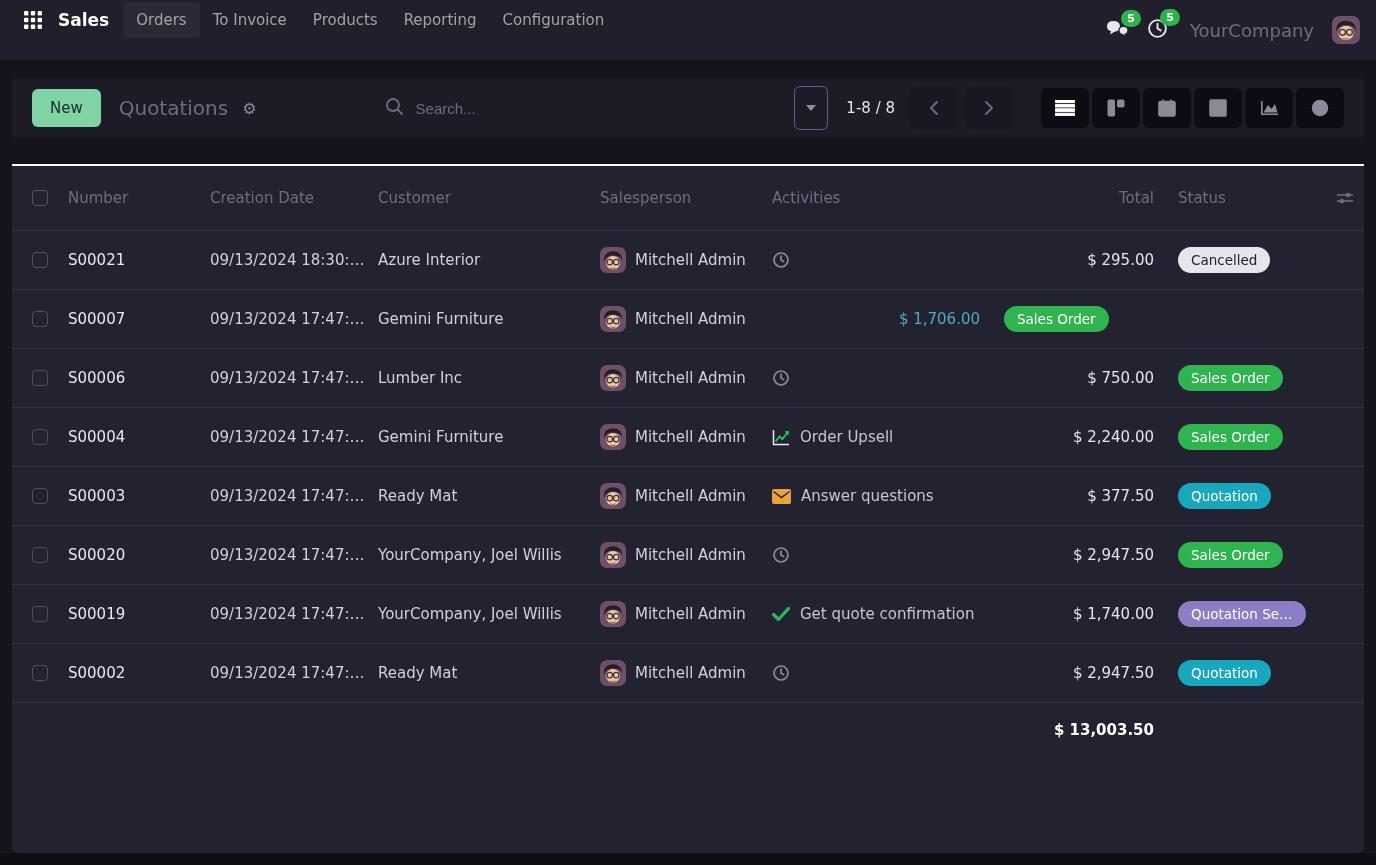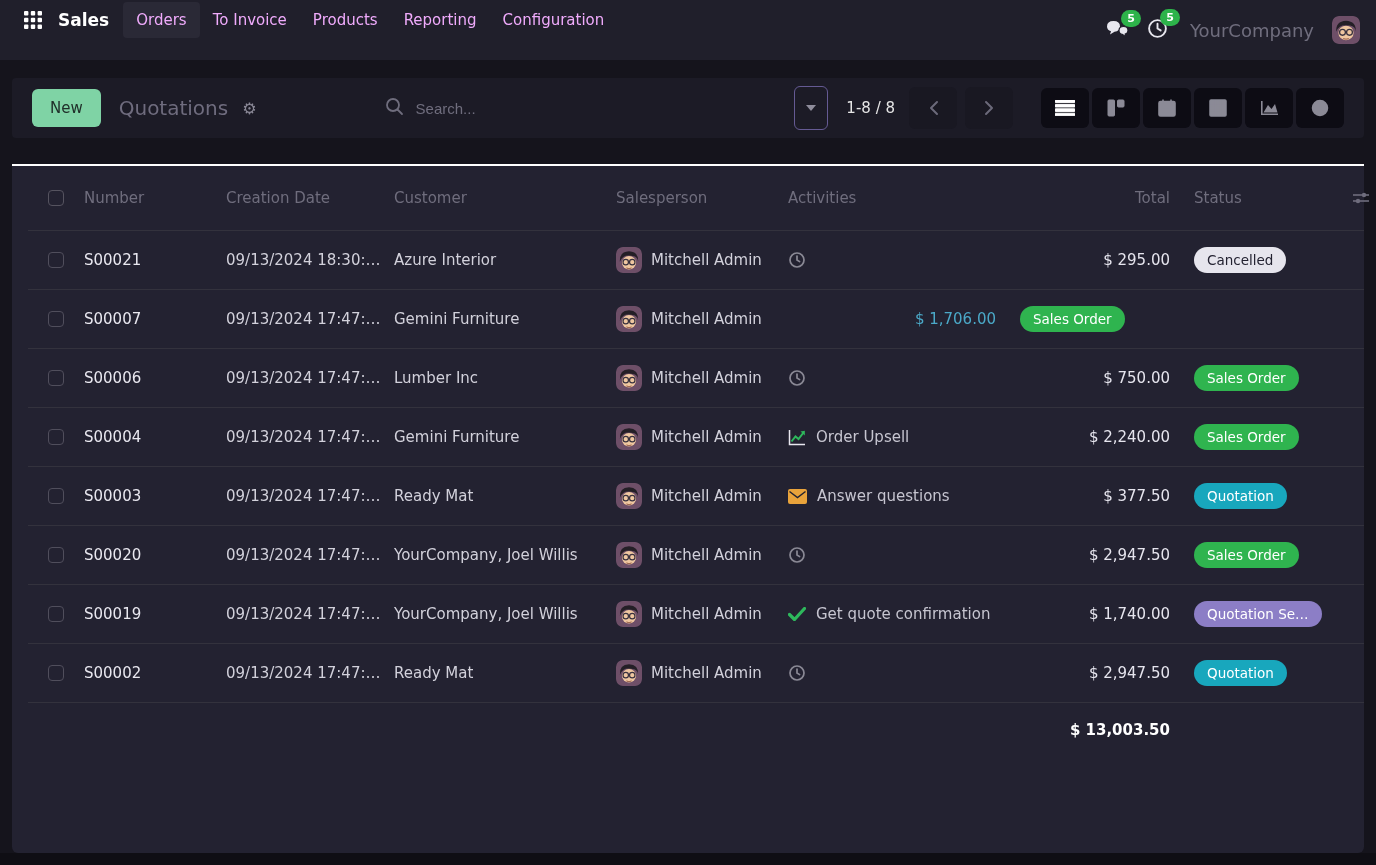--- a/index.html
+++ b/index.html
@@ -8,21 +8,21 @@
     background:#15141c;
     font-family:"DejaVu Sans","Liberation Sans",sans-serif;
     color:#d2d1db;
     display:flex; flex-direction:column;
   }
   
   .navbar { height:60px; background:#201f2b; display:flex; padding:0 16px; flex:none; }
   .nav-left { display:flex; align-items:center; height:40px; align-self:flex-start; }
   .apps-btn { width:34px; height:34px; display:flex; align-items:center; justify-content:center; cursor:pointer; }
   .brand { font-size:17px; font-weight:600; color:#fff; margin:0 14px 0 8px; }
-  .nav-item { font-size:15px; color:#f0abfc; padding:9px 13px; border-radius:4px; cursor:pointer; }
+  .nav-item { font-size:15px; color:#a3a3a3; padding:9px 13px; border-radius:4px; cursor:pointer; }
   .nav-item.active { background:#2a2936; }
   .nav-right { margin-left:auto; display:flex; align-items:center; gap:18px; height:60px; }
   .icon-badge-wrap { position:relative; display:flex; align-items:center; cursor:pointer; }
   .count-badge {
     position:absolute; top:-9px; right:-12px; background:var(--nav_badge,#2db34a); color:#fff;
     font-size:11px; line-height:1; padding:3px 6px; border-radius:10px; font-weight:600;
   }
   .company-name { color:#6f6d7d; font-size:18px; margin-left:4px; }
   .avatar { border-radius:7px; overflow:hidden; display:block; }
   .avatar.nav { width:28px; height:28px; cursor:pointer; }
@@ -53,21 +53,21 @@
   .pager-btn { width:48px; height:42px; background:#191822; border:none; border-radius:6px;
     display:flex; align-items:center; justify-content:center; cursor:pointer; }
   .view-switcher { display:flex; gap:3px; }
   .vs-btn { width:48px; height:40px; background:#0d0c14; border:none; border-radius:6px;
     display:flex; align-items:center; justify-content:center; cursor:pointer; }
   .vs-btn svg { fill:#8b8a96; stroke:#8b8a96; }
   .vs-btn.active svg { fill:#ffffff; stroke:#ffffff; }
   
   .table-card {
     margin:26px 12px 0; height:689px; background:#232231; border-top:2px solid #ffffff;
-    border-radius:0 0 6px 6px; display:flex; flex-direction:column; flex:none;padding-left:16px;
+    border-radius:0 0 6px 6px; display:flex; flex-direction:column; flex:none;
   }
   .t-grid { display:grid; grid-template-columns:56px 142px 168px 222px 172px 220px 174px 160px 38px; align-items:center; }
   .t-head { height:64px; color:#6f6d7d; font-size:15px; }
   .t-row { height:59px; border-top:1px solid #33323d; font-size:15px; cursor:pointer; }
   .t-foot { height:54px; border-top:1px solid #33323d; }
   .cbx-col { display:flex; justify-content:center; }
   .cbx { width:16px; height:16px; border:1px solid #504e5c; border-radius:4px; display:block; cursor:pointer; }
   .t-head .cbx { border-color:#55535f; }
   .num { color:#e9e8f0; }
   .dim { color:#d2d1db; overflow:hidden; white-space:nowrap; text-overflow:clip; }

